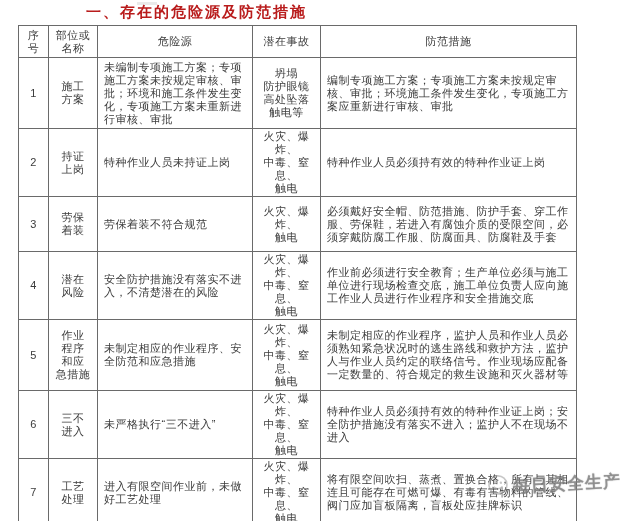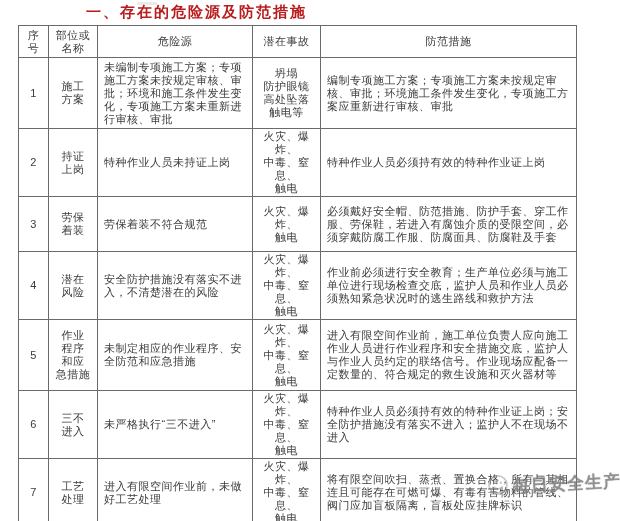--- a/index.html
+++ b/index.html
@@ -116,34 +116,34 @@
       </tr>
 
       <tr style="height:55px">
         <td class="ctr">4</td>
         <td class="ctr">潜在
 风险</td>
         <td class="lft">安全防护措施没有落实不进入，不清楚潜在的风险</td>
         <td class="ctr">火灾、爆炸、
 中毒、窒息、
 触电</td>
-        <td class="lft">作业前必须进行安全教育；生产单位必须与施工单位进行现场检查交底，监护人员和作业人员必须熟知紧急状况时的逃生路线和救护方法</td>
+        <td class="lft">作业前必须进行安全教育；生产单位必须与施工单位进行现场检查交底，施工单位负责人应向施工作业人员进行作业程序和安全措施交底</td>
       </tr>
 
       <tr style="height:71px">
         <td class="ctr">5</td>
         <td class="ctr">作业
 程序
 和应
 急措施</td>
         <td class="lft">未制定相应的作业程序、安全防范和应急措施</td>
         <td class="ctr">火灾、爆炸、
 中毒、窒息、
 触电</td>
-        <td class="lft">进入有限空间作业前，施工单位负责人应向施工作业人员进行作业程序和安全措施交底，监护人与作业人员约定的联络信号。作业现场应配备一定数量的、符合规定的救生设施和灭火器材等</td>
+        <td class="lft">未制定相应的作业程序，监护人员和作业人员必须熟知紧急状况时的逃生路线和救护方法，监护人与作业人员约定的联络信号。作业现场应配备一定数量的、符合规定的救生设施和灭火器材等</td>
       </tr>
 
       <tr style="height:43px">
         <td class="ctr">6</td>
         <td class="ctr">三不
 进入</td>
         <td class="lft">未严格执行“三不进入”</td>
         <td class="ctr">火灾、爆炸、
 中毒、窒息、
 触电</td>

